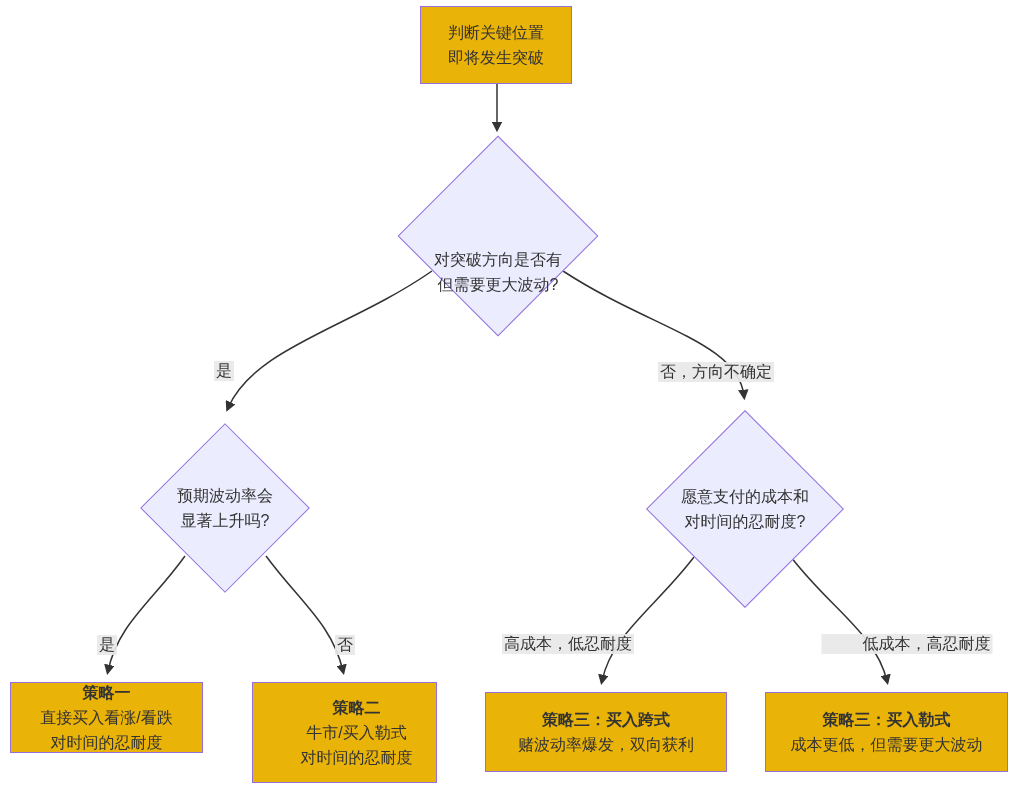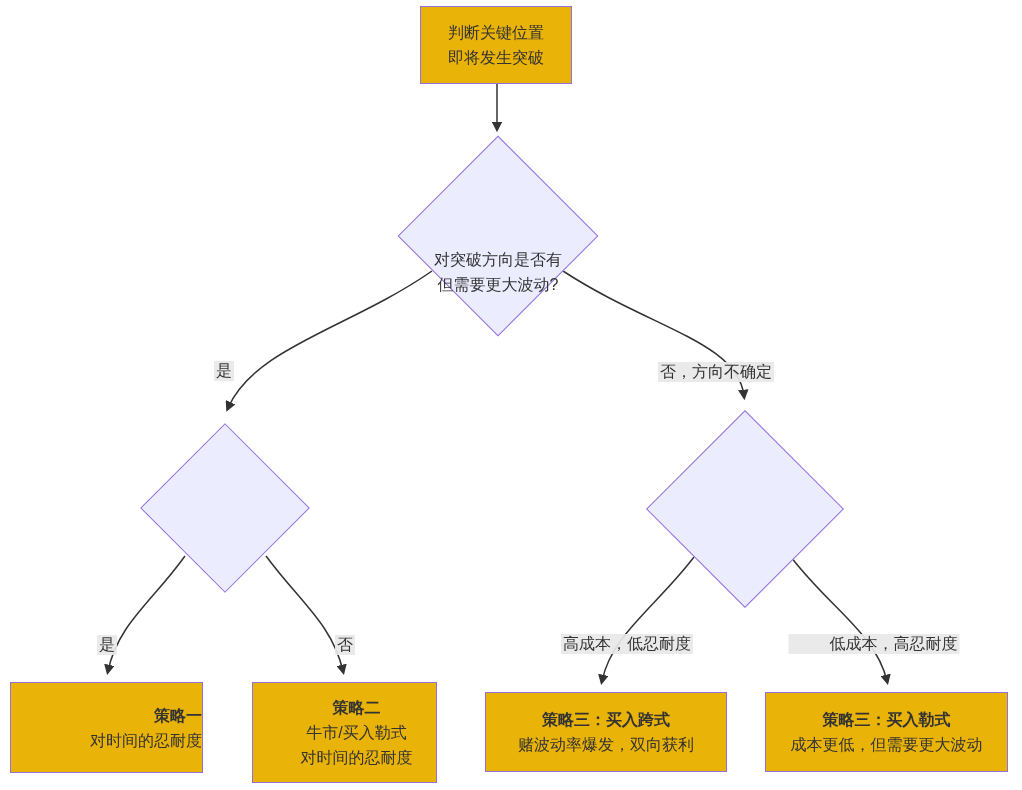--- a/index.html
+++ b/index.html
@@ -58,25 +58,34 @@
     <div>即将发生突破</div>
   </div>
 
   <div class="diamond-shape" style="left:427px;top:165px;width:142px;height:142px;"></div>
   <div class="diamond-label" style="left:498px;top:228px;margin-top:44px;">
     <div>对突破方向是否有</div>
     <div>但需要更大波动?</div>
   </div>
 
   <div class="diamond-shape" style="left:165px;top:448px;width:120px;height:120px;"></div>
+  <div class="diamond-label" style="left:225px;top:508px;">
+    <div>预期波动率会</div>
+    <div>显著上升吗?</div>
+  </div>
 
   <div class="diamond-shape" style="left:675px;top:439px;width:140px;height:140px;"></div>
+  <div class="diamond-label" style="left:745px;top:509px;">
+    <div>愿意支付的成本和</div>
+    <div>对时间的忍耐度?</div>
+  </div>
 
-  <div class="node rect-node" style="left:10px;top:682px;width:193px;height:91px;align-items:flex-end;">
+  <div class="node rect-node" style="left:10px;top:682px;width:193px;height:71px;">
     <div class="node-title">策略一</div>
+    <div>直接买入看涨/看跌</div>
     <div>对时间的忍耐度</div>
   </div>
 
   <div class="node rect-node" style="left:252px;top:682px;width:185px;height:101px;padding-left:24px;">
     <div class="node-title">策略二</div>
     <div>牛市/买入勒式</div>
     <div>对时间的忍耐度</div>
   </div>
 
   <div class="node rect-node" style="left:485px;top:692px;width:242px;height:80px;">
@@ -86,16 +95,16 @@
 
   <div class="node rect-node" style="left:765px;top:692px;width:243px;height:80px;">
     <div class="node-title">策略三：买入勒式</div>
     <div>成本更低，但需要更大波动</div>
   </div>
 
   <div class="edge-label" style="left:224px;top:371px;">是</div>
   <div class="edge-label" style="left:716px;top:372px;">否，方向不确定</div>
   <div class="edge-label" style="left:107px;top:645px;">是</div>
   <div class="edge-label" style="left:345px;top:645px;">否</div>
-  <div class="edge-label" style="left:627px;top:644px;">高成本，低忍耐度</div>
-  <div class="edge-label" style="left:874px;top:644px;padding-left:41px;">低成本，高忍耐度</div>
+  <div class="edge-label" style="left:568px;top:644px;">高成本，低忍耐度</div>
+  <div class="edge-label" style="left:907px;top:644px;padding-left:41px;">低成本，高忍耐度</div>
 
 </div>
 
 </body></html>

